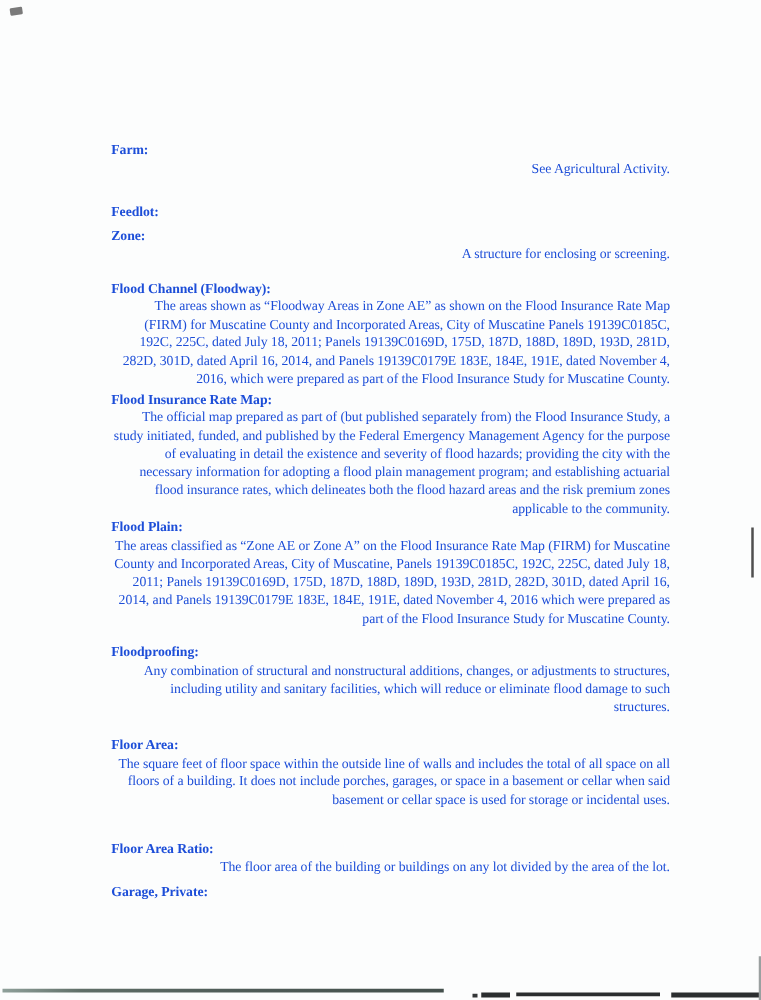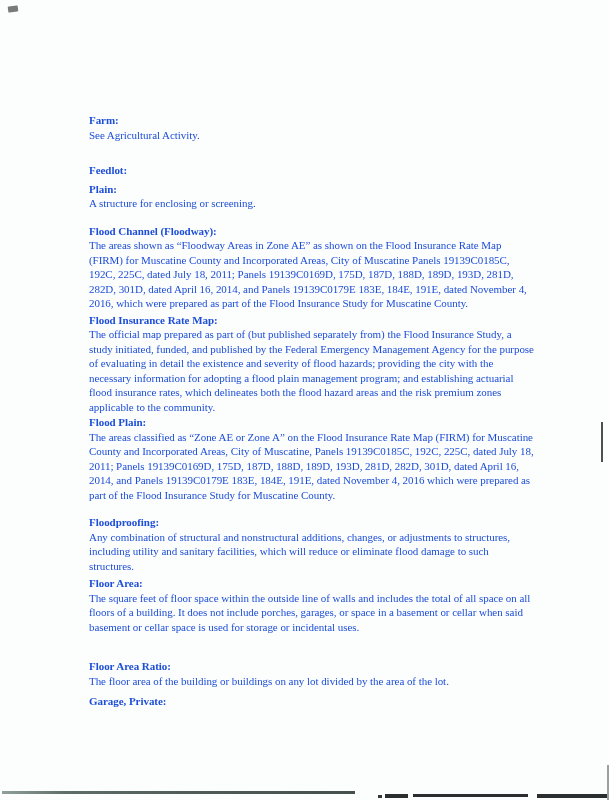--- a/index.html
+++ b/index.html
@@ -26,21 +26,21 @@
   .term {
     font-size: 11px;
     line-height: 14.5px;
     font-weight: bold;
     letter-spacing: -0.05px;
   }
   .definition {
     font-size: 11px;
     line-height: 14.5px;
     letter-spacing: -0.05px;
-    text-align: left;
+    text-align: right;
   }
   
   .artifact { position: absolute; }
   .mark-top-left {
     left: 8px; top: 6px; width: 10px; height: 6px;
     background: #7a7a7a; border-radius: 1px;
     transform: rotate(-8deg);
   }
   .band-bottom-left {
     left: 2px; top: 791px; width: 353px; height: 3px;
@@ -67,21 +67,21 @@
     <div class="section">
       <div class="term">Farm:</div>
       <div class="definition">See Agricultural Activity.</div>
     </div>
 
     <div class="section" style="margin-top:21px">
       <div class="term">Feedlot:</div>
     </div>
 
     <div class="section" style="margin-top:4px">
-      <div class="term">Plain:</div>
+      <div class="term">Zone:</div>
       <div class="definition">A structure for enclosing or screening.</div>
     </div>
 
     <div class="section" style="margin-top:13px">
       <div class="term">Flood Channel (Floodway):</div>
       <div class="definition">The areas shown as “Floodway Areas in Zone AE” as shown on the Flood Insurance Rate Map (FIRM) for Muscatine County and Incorporated Areas, City of Muscatine Panels 19139C0185C, 192C, 225C, dated July 18, 2011; Panels 19139C0169D, 175D, 187D, 188D, 189D, 193D, 281D, 282D, 301D, dated April 16, 2014, and Panels 19139C0179E 183E, 184E, 191E, dated November 4, 2016, which were prepared as part of the Flood Insurance Study for Muscatine County.</div>
     </div>
 
     <div class="section" style="margin-top:2px">
       <div class="term">Flood Insurance Rate Map:</div>
@@ -91,21 +91,21 @@
     <div class="section" style="margin-top:1px">
       <div class="term">Flood Plain:</div>
       <div class="definition">The areas classified as “Zone AE or Zone A” on the Flood Insurance Rate Map (FIRM) for Muscatine County and Incorporated Areas, City of Muscatine, Panels 19139C0185C, 192C, 225C, dated July 18, 2011; Panels 19139C0169D, 175D, 187D, 188D, 189D, 193D, 281D, 282D, 301D, dated April 16, 2014, and Panels 19139C0179E 183E, 184E, 191E, dated November 4, 2016 which were prepared as part of the Flood Insurance Study for Muscatine County.</div>
     </div>
 
     <div class="section" style="margin-top:13px">
       <div class="term">Floodproofing:</div>
       <div class="definition">Any combination of structural and nonstructural additions, changes, or adjustments to structures, including utility and sanitary facilities, which will reduce or eliminate flood damage to such structures.</div>
     </div>
 
-    <div class="section" style="margin-top:3px">
+    <div class="section" style="margin-top:16px">
       <div class="term">Floor Area:</div>
       <div class="definition">The square feet of floor space within the outside line of walls and includes the total of all space on all floors of a building. It does not include porches, garages, or space in a basement or cellar when said basement or cellar space is used for storage or incidental uses.</div>
     </div>
 
     <div class="section" style="margin-top:25px">
       <div class="term">Floor Area Ratio:</div>
       <div class="definition">The floor area of the building or buildings on any lot divided by the area of the lot.</div>
     </div>
 
     <div class="section" style="margin-top:6px">

